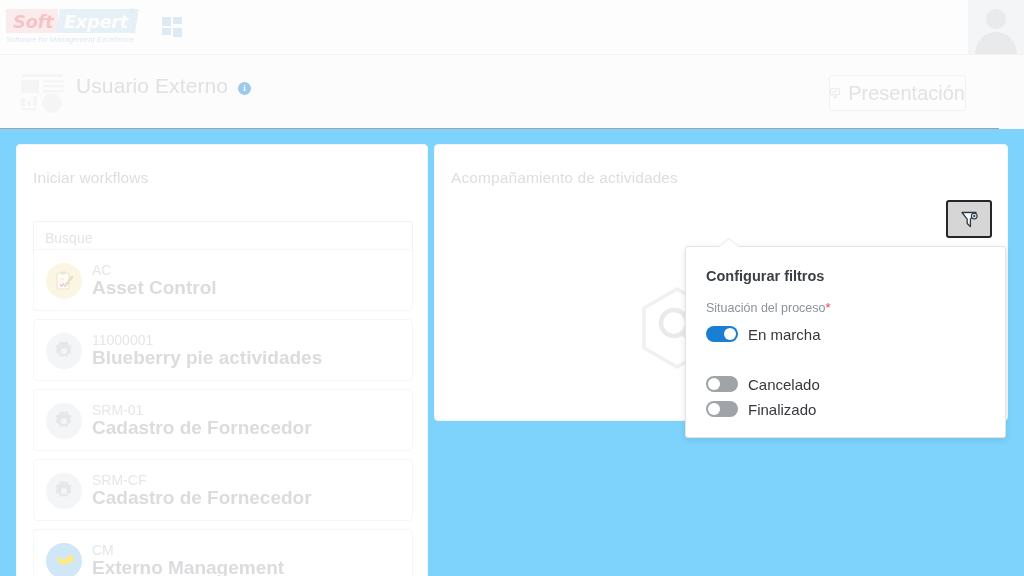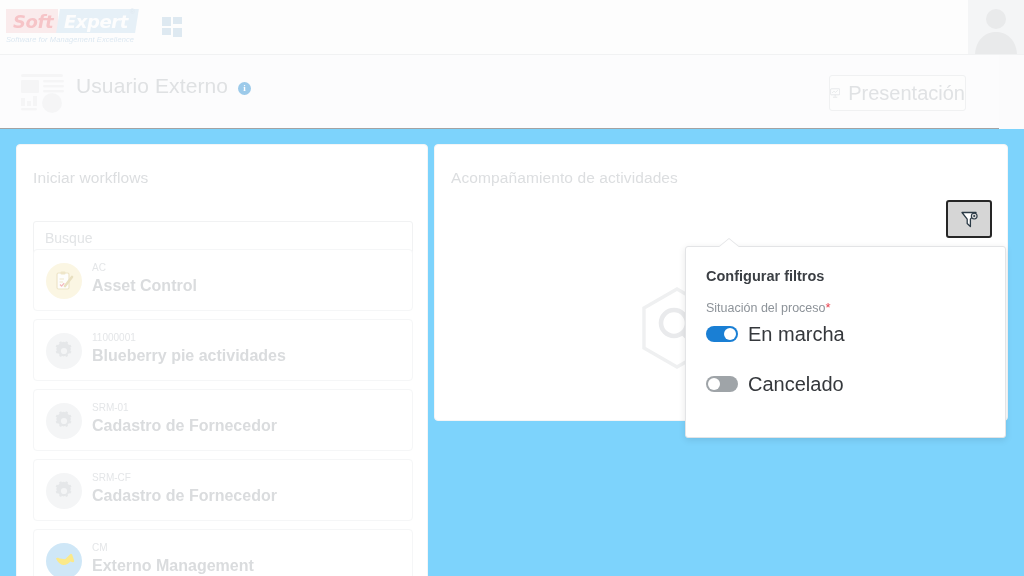--- a/index.html
+++ b/index.html
@@ -210,27 +210,27 @@
     width: 36px; height: 36px;
     border-radius: 50%;
     display: flex; align-items: center; justify-content: center;
   }
   .wf-ic.ic-yellow { background: #fbf6e3; }
   .wf-ic.ic-gray   { background: #f4f5f6; }
   .wf-ic.ic-blue   { background: #cfe7f7; }
   .wf-code {
     position: absolute;
     left: 58px; top: 12px;
-    font-size: 10px;
+    font-size: 14px;
     color: #e4e6e8;
   }
   .wf-name {
     position: absolute;
     left: 58px; top: 27px;
-    font-size: 16px;
+    font-size: 19px;
     font-weight: bold;
     color: #dadcde;
     white-space: nowrap;
   }
 
   
   #empty-state {
     position: absolute;
     left: 0; top: 108px;
     width: 574px; height: 150px;
@@ -318,21 +318,21 @@
     position: absolute;
     top: 2px;
     width: 12px; height: 12px;
     border-radius: 50%;
     background: #fff;
     display: block;
   }
   .tg.on  i { right: 2px; }
   .tg.off i { left: 2px; }
   .tg-lbl {
-    font-size: 20px;
+    font-size: 15px;
     color: #35383c;
     white-space: nowrap;
   }
 </style>
 </head>
 <body>
 
 <div id="topbar">
 
   <div id="logo">
@@ -498,15 +498,21 @@
       </div>
 
 
       <div class="tg-row" style="top:125px">
         <span class="tg off">
             <i></i>
           </span>
         <span class="tg-lbl">Cancelado</span>
       </div>
 
+      <div class="tg-row" style="top:150px">
+        <span class="tg off">
+            <i></i>
+          </span>
+        <span class="tg-lbl">Finalizado</span>
+      </div>
     </div>
   </div>
 </div>
 
 </body></html>

